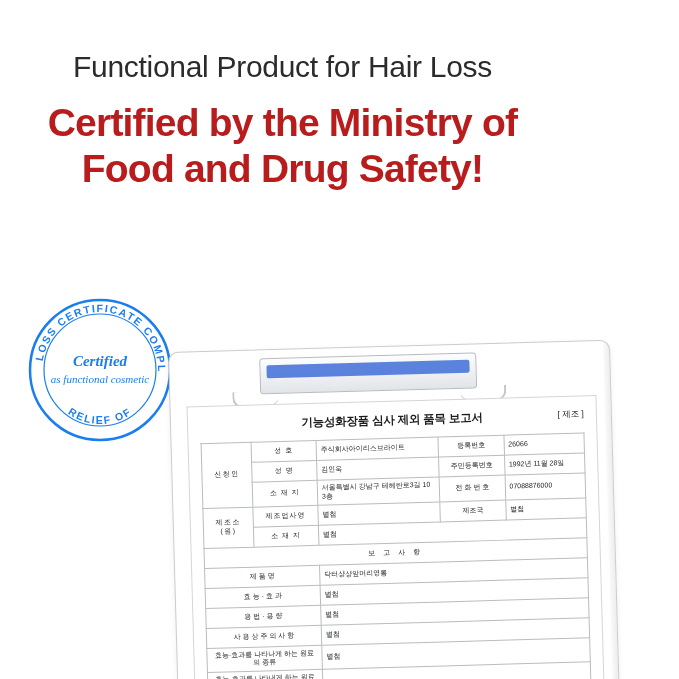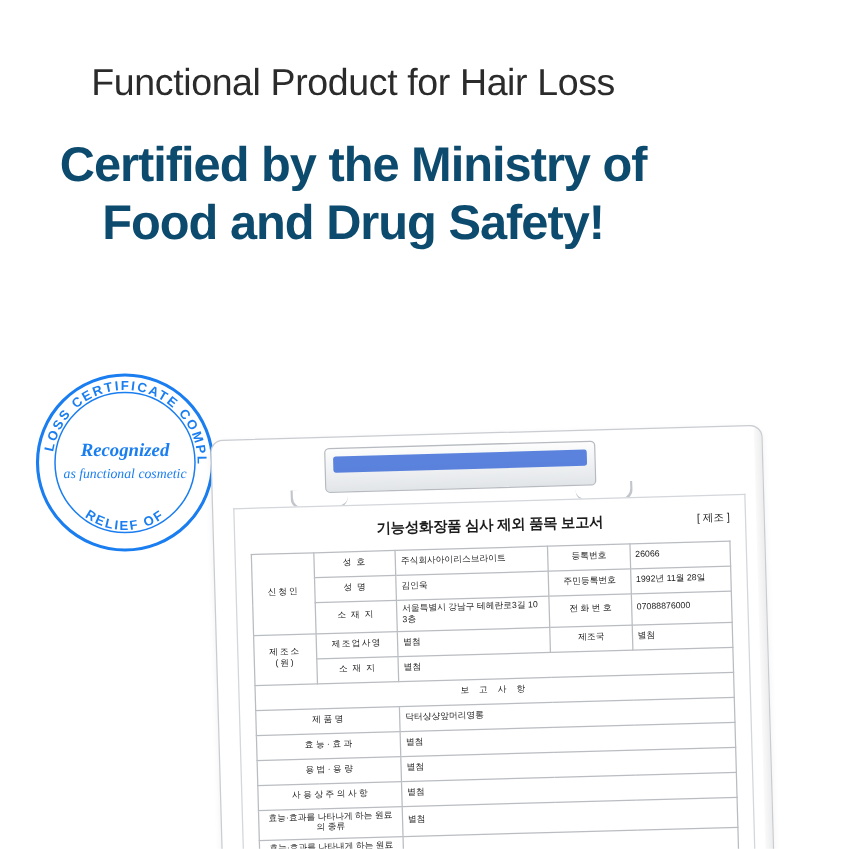--- a/index.html
+++ b/index.html
@@ -24,24 +24,24 @@
     text-align: center;
   }
   .headline-sub {
     font-size: 30px;
     font-weight: 400;
     color: #2b2b2b;
     letter-spacing: -0.3px;
     line-height: 1.25;
   }
   .headline-main {
-    margin-top: 24px;
+    margin-top: 14px;
     font-size: 39px;
     font-weight: 700;
-    color: #0c4a6e;
+    color: #b91c1c;
     letter-spacing: -0.8px;
     line-height: 1.18;
   }
   .headline-main .l2 { display: block; }
 
   
   .badge {
     position: absolute;
     left: 26px;
     top: 296px;
@@ -208,21 +208,21 @@
     <circle cx="74" cy="74" r="70" fill="none" stroke="#1a7ef0" stroke-width="2.5"></circle>
     <circle cx="74" cy="74" r="56" fill="none" stroke="#1a7ef0" stroke-width="1.2"></circle>
     <text font-family="'Liberation Sans', sans-serif" font-size="10.5" font-weight="bold" fill="#1a7ef0" letter-spacing="1.6">
       <textPath href="#arcTop" startOffset="50%" text-anchor="middle">HAIR LOSS CERTIFICATE COMPLETE</textPath>
     </text>
     <text font-family="'Liberation Sans', sans-serif" font-size="10.5" font-weight="bold" fill="#1a7ef0" letter-spacing="1.6">
       <textPath href="#arcBot" startOffset="50%" text-anchor="middle">RELIEF OF</textPath>
     </text>
   </svg>
   <div class="badge-inner">
-    <div class="badge-line1">Recognized</div>
+    <div class="badge-line1">Certified</div>
     <div class="badge-line2">as functional cosmetic</div>
   </div>
 </div>
 
 <div class="clipboard">
   <div class="clip-arm-left"></div>
   <div class="clip-arm-right"></div>
   <div class="clip-metal">
     <div class="clip-metal-bar"></div>
   </div>

